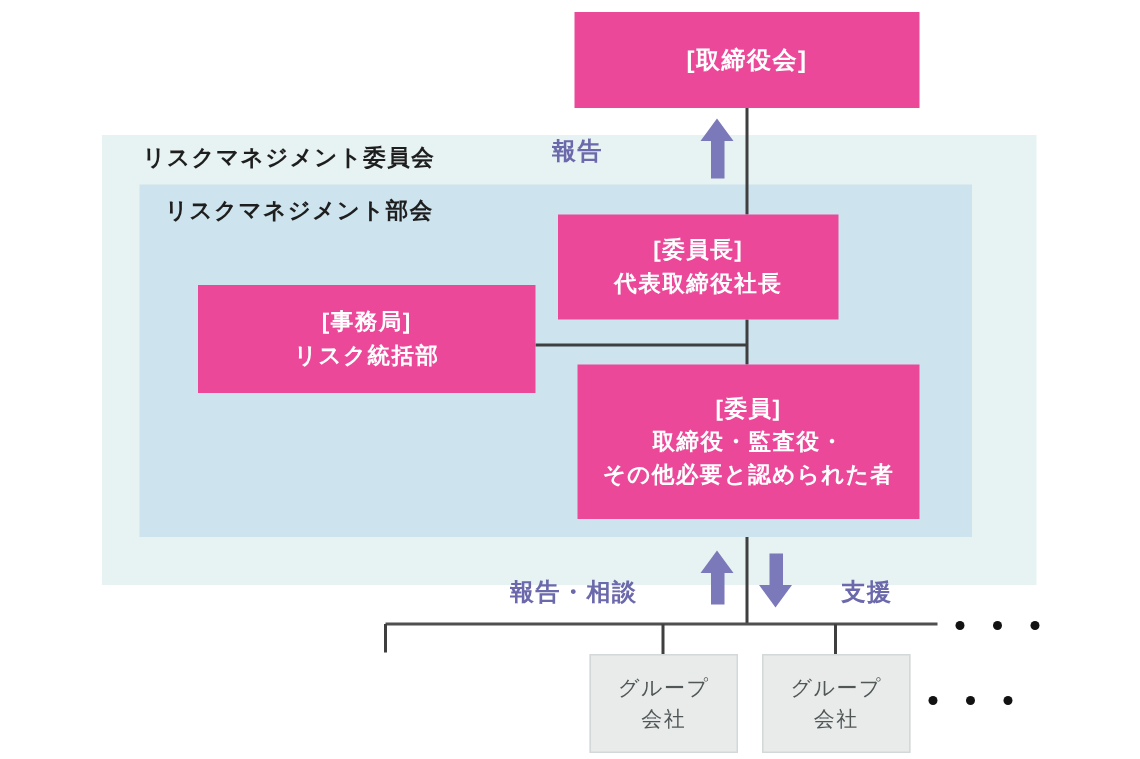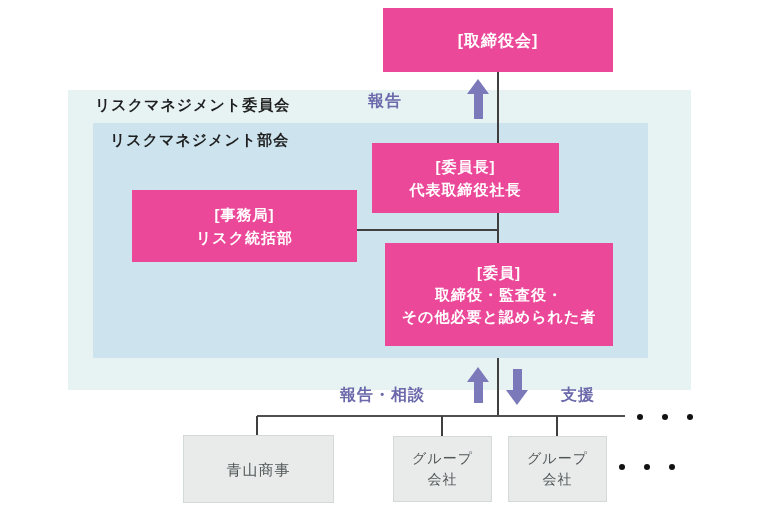--- a/index.html
+++ b/index.html
@@ -148,21 +148,20 @@
     <div class="head-up"></div>
       <div class="shaft"></div>
   </div>
   <div class="abs arrow arrow-support">
     <div class="shaft"></div>
       <div class="head-down"></div>
   </div>
   <div class="abs arrow-label consult-label">報告・相談</div>
   <div class="abs arrow-label support-label">支援</div>
 
-  <div class="abs gbox company-box">青山商事</div>
   <div class="abs gbox group1-box">グループ
 会社</div>
   <div class="abs gbox group2-box">グループ
 会社</div>
 
   <div class="abs dots dots-line">
     <span class="dot"></span>
       <span class="dot"></span>
       <span class="dot"></span>
   </div>

